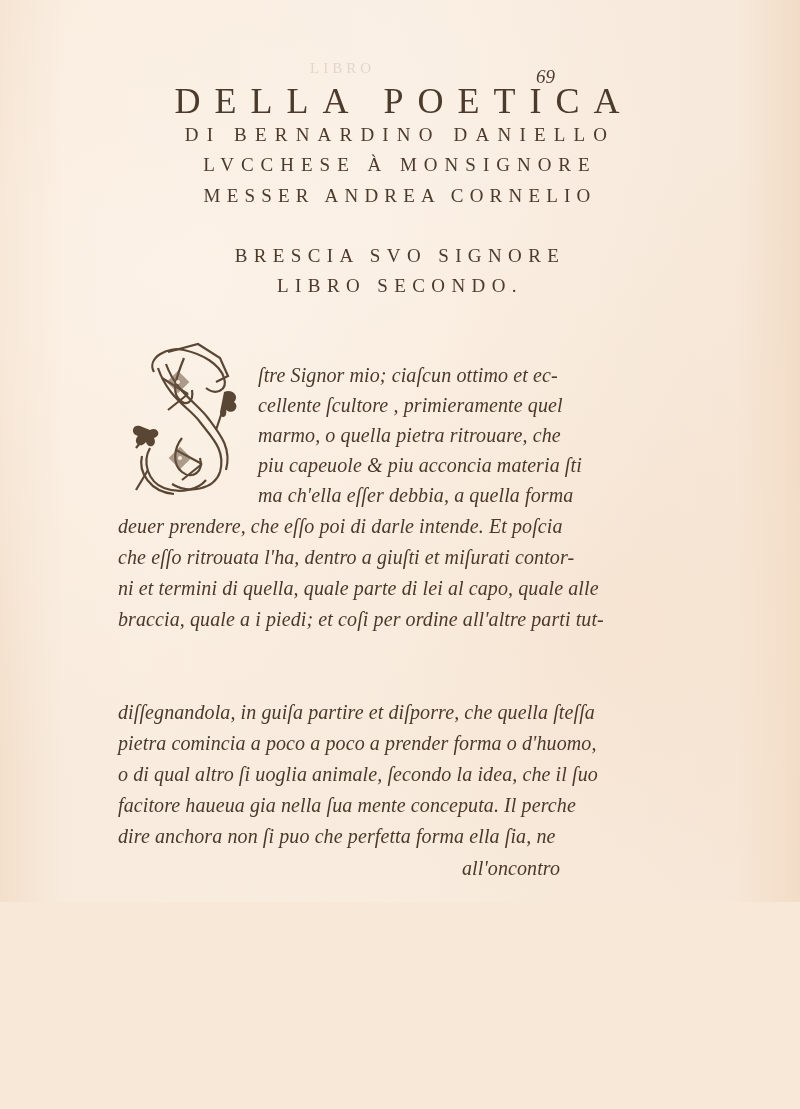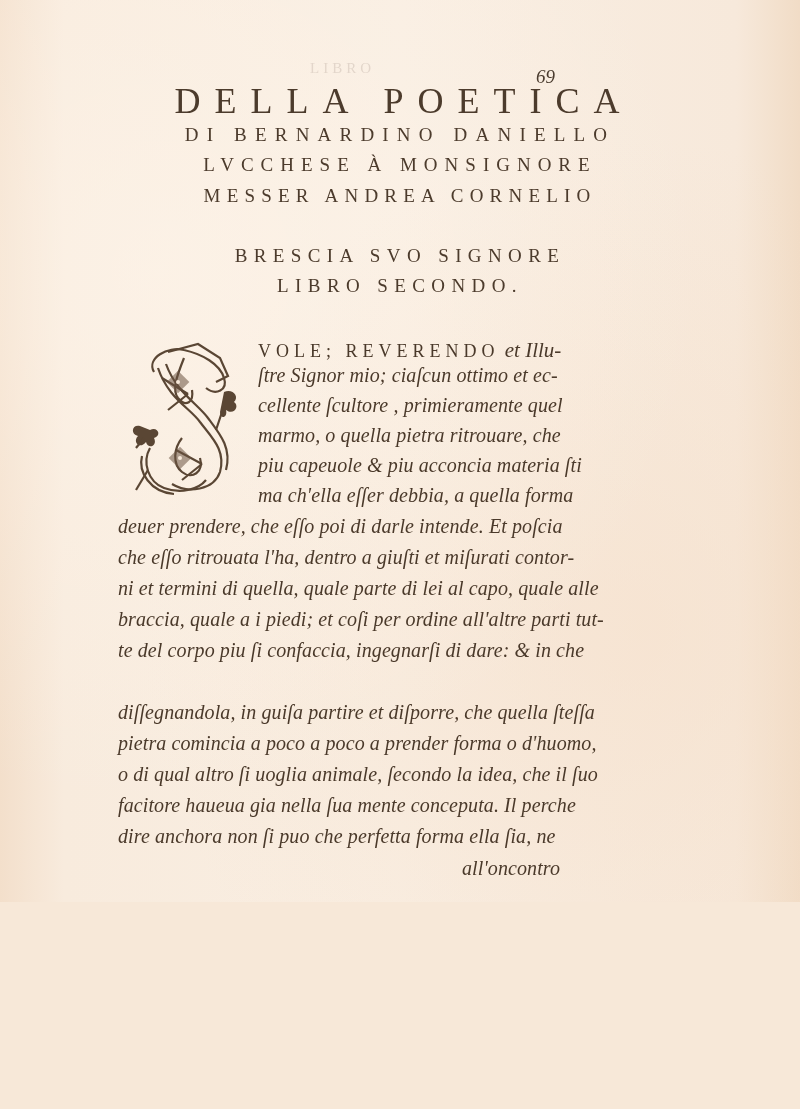--- a/index.html
+++ b/index.html
@@ -80,33 +80,29 @@
       <circle cx="50" cy="44" r="2" fill="#f7e8d8" stroke="none"></circle>
       <circle cx="52" cy="120" r="2" fill="#f7e8d8" stroke="none"></circle>
       <path d="M96 54 C104 50 112 58 106 64 C112 68 106 78 98 72 C100 80 92 82 92 74" fill="#5a4634" stroke="none"></path>
       <path d="M94 74 L88 92"></path>
       <path d="M12 88 C4 86 2 96 10 98 C4 104 12 112 18 104 C20 112 30 108 26 100 C34 98 30 88 22 92" fill="#5a4634" stroke="none"></path>
       <path d="M8 110 L16 100"></path>
       <path d="M20 132 L8 152"></path>
     </svg>
   </div>
 
-  <div class="line caps" style="left:258px; top:338px;">
-    <span>VOLE; REVERENDO</span><span class="ital"> et Illu-</span>
-  </div>
   <div class="line" style="left:258px; top:364px;">ſtre Signor mio; ciaſcun ottimo et ec-</div>
   <div class="line" style="left:258px; top:394px;">cellente ſcultore , primieramente quel</div>
   <div class="line" style="left:258px; top:424px;">marmo, o quella pietra ritrouare, che</div>
   <div class="line" style="left:258px; top:454px;">piu capeuole &amp; piu acconcia materia ſti</div>
   <div class="line" style="left:258px; top:484px;">ma ch'ella eſſer debbia, a quella forma</div>
   <div class="line" style="left:118px; top:515px;">deuer prendere, che eſſo poi di darle intende.  Et poſcia</div>
   <div class="line" style="left:118px; top:546px;">che eſſo ritrouata l'ha, dentro a giuſti et miſurati contor-</div>
   <div class="line" style="left:118px; top:577px;">ni et termini di quella, quale parte di lei al capo, quale alle</div>
   <div class="line" style="left:118px; top:608px;">braccia, quale a i piedi; et coſi per ordine all'altre parti tut-</div>
-  <div class="line" style="left:118px; top:639px;">te del corpo piu ſi confaccia, ingegnarſi di dare: &amp; in che</div>
   <div class="line" style="left:118px; top:701px;">diſſegnandola, in guiſa partire et diſporre, che quella ſteſſa</div>
   <div class="line" style="left:118px; top:732px;">pietra comincia a poco a poco a prender forma o d'huomo,</div>
   <div class="line" style="left:118px; top:763px;">o di qual altro ſi uoglia animale, ſecondo la idea, che il ſuo</div>
   <div class="line" style="left:118px; top:794px;">facitore haueua gia nella ſua mente conceputa. Il perche</div>
   <div class="line" style="left:118px; top:825px;">dire anchora non ſi puo che perfetta forma ella ſia, ne</div>
   <div class="line" style="left:462px; top:857px;">all'oncontro</div>
 
 </div>
 
 </body></html>

